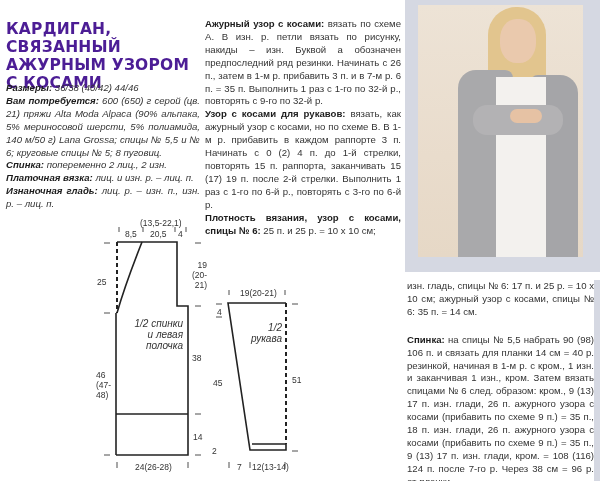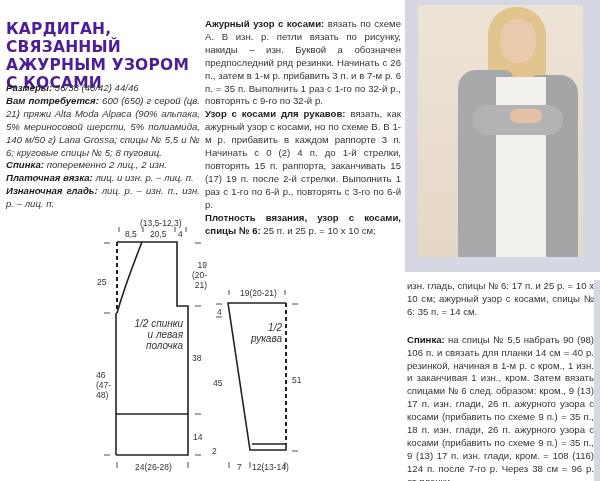--- a/index.html
+++ b/index.html
@@ -96,21 +96,21 @@
         <line x1="216" y1="317" x2="222" y2="317"></line>
       <line x1="292" y1="304" x2="298" y2="304"></line>
         <line x1="292" y1="451" x2="298" y2="451"></line>
       <line x1="229" y1="462" x2="229" y2="468"></line>
         <line x1="250" y1="462" x2="250" y2="468"></line>
         <line x1="285" y1="462" x2="285" y2="468"></line>
     </g>
   </g>
 </svg>
 
-<div class="lbl" style="left:140px;top:218px">(13,5-12,3)</div>
+<div class="lbl" style="left:140px;top:218px">(13,5-22,1)</div>
 <div class="lbl" style="left:125px;top:229px">8,5</div>
 <div class="lbl" style="left:150px;top:229px">20,5</div>
 <div class="lbl" style="left:178px;top:229px">4</div>
 <div class="lbl" style="left:191px;top:260px;width:16px;white-space:normal;text-align:right">19 (20- 21)</div>
 <div class="lbl" style="left:97px;top:277px">25</div>
 <div class="lbl" style="left:192px;top:353px">38</div>
 <div class="lbl" style="left:96px;top:370px;width:16px;white-space:normal;text-align:left">46 (47- 48)</div>
 <div class="lbl" style="left:193px;top:432px">14</div>
 <div class="lbl" style="left:135px;top:462px">24(26-28)</div>
 <div class="lbl it" style="left:128px;top:318px;width:55px">1/2 спинки и левая полочка</div>

